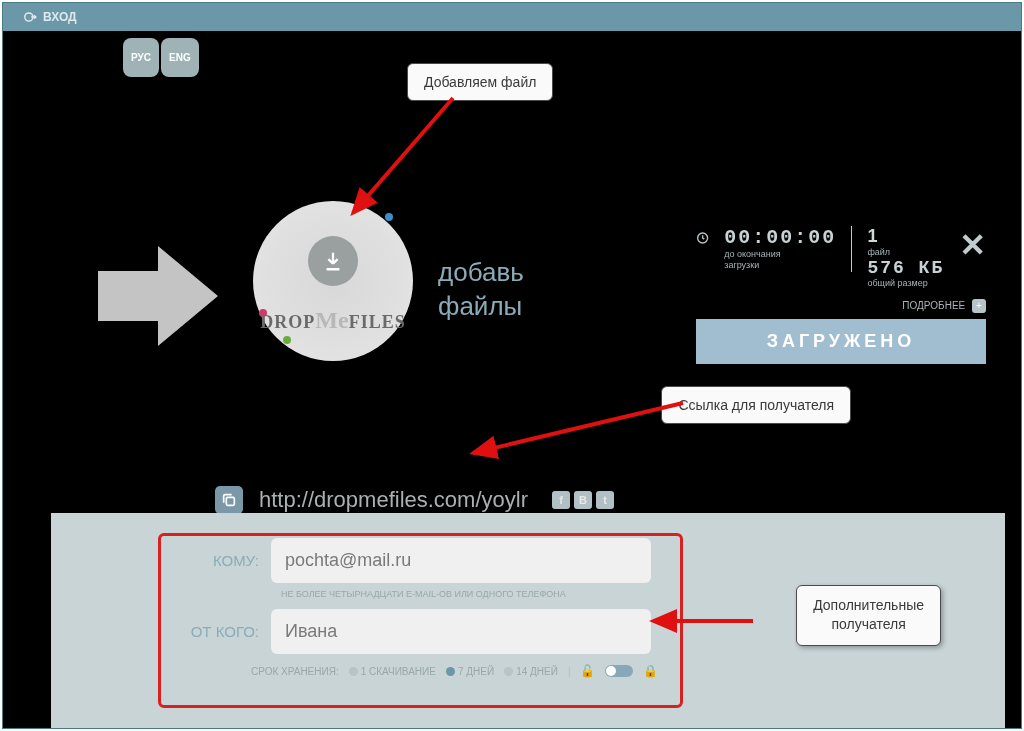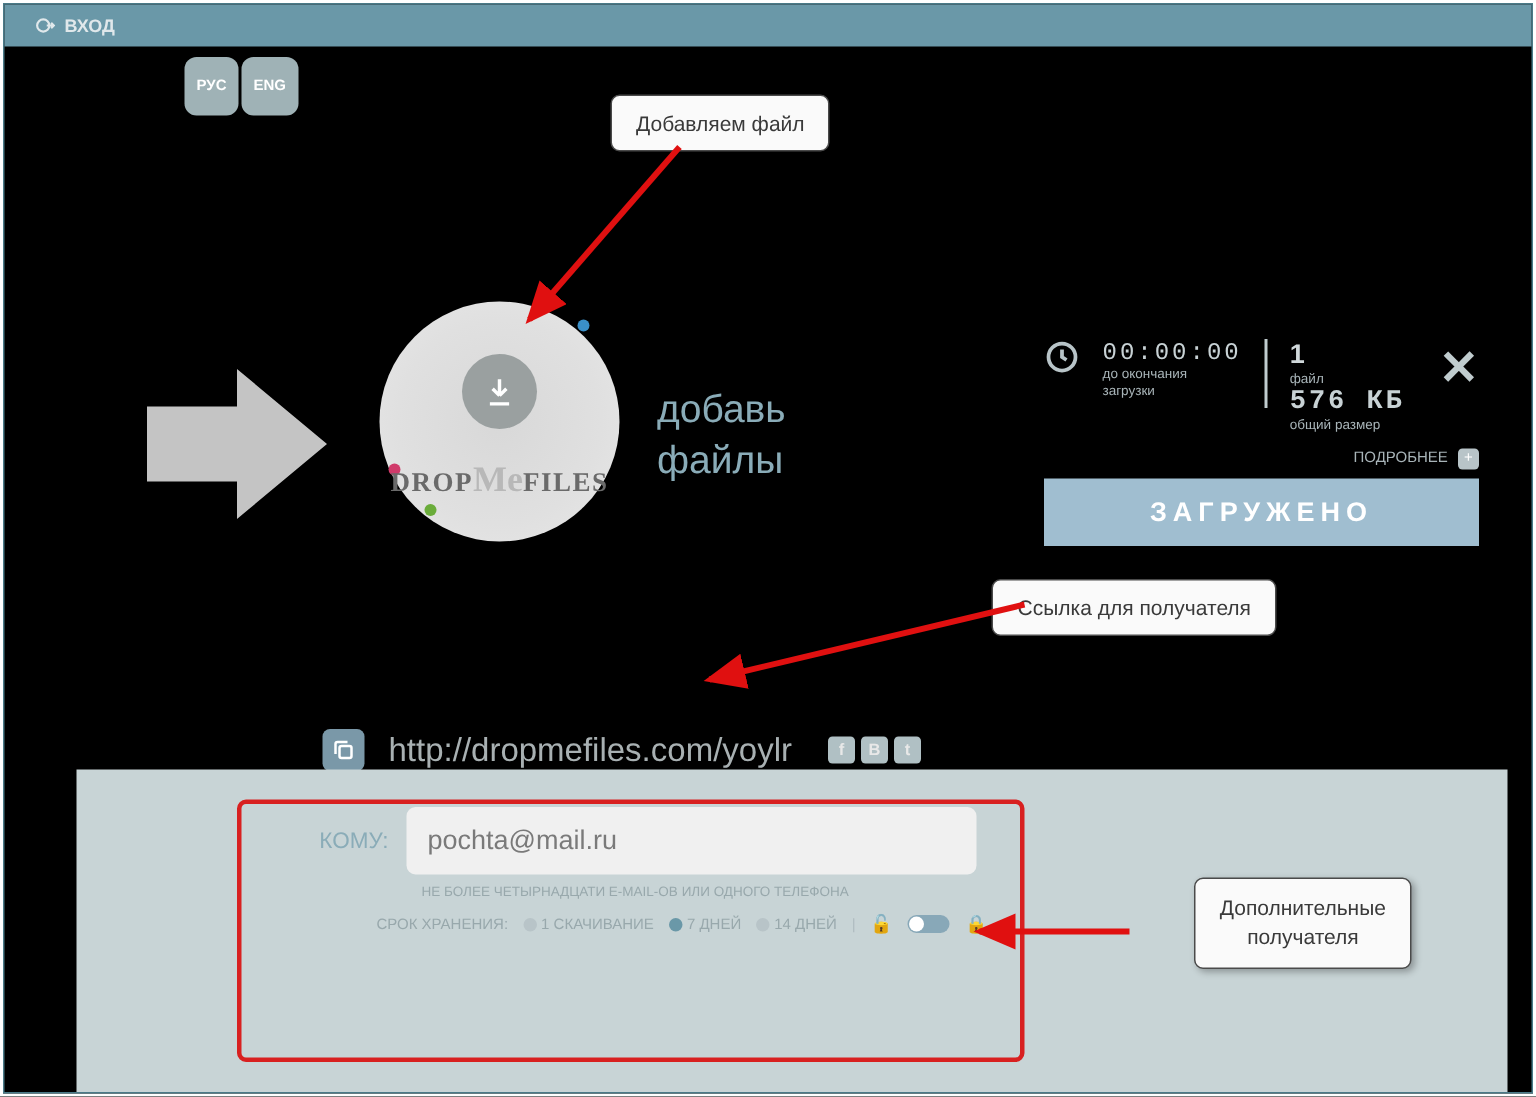--- a/index.html
+++ b/index.html
@@ -19,21 +19,21 @@
 .dot.green { background: #6aac3a; left: 30px; top: 135px; }
 .dot.pink { background: #d03a6a; left: 6px; top: 108px; }
 .logo-text { position: absolute; left: 50%; top: 106px; transform: translateX(-50%); font-family: Georgia, serif; font-size: 18px; font-weight: bold; }
 .logo-drop { color: #6a6a6a; letter-spacing: 1px; }
 .logo-me { color: #b8b8b8; font-size: 24px; font-family: 'Brush Script MT', cursive; }
 .logo-files { color: #6a6a6a; letter-spacing: 1px; }
 .add-files { position: absolute; left: 435px; top: 225px; color: #8aacb8; font-size: 26px; line-height: 1.3; }
 .status-panel { position: absolute; right: 35px; top: 195px; width: 290px; }
 .status-top { display: flex; align-items: flex-start; gap: 15px; color: #b8c4c8; padding-bottom: 10px; }
 .status-time { flex: 0 0 auto; }
-.status-clock { font-family: 'Courier New', monospace; font-size: 16px; letter-spacing: 2px; color: #c8d2d5; font-weight: normal; }
+.status-clock { font-family: 'Courier New', monospace; font-size: 20px; letter-spacing: 2px; color: #c8d2d5; font-weight: bold; }
 .status-sub { font-size: 9px; color: #a8b4b8; line-height: 1.2; }
 .status-divider { width: 2px; height: 46px; background: #c0ccce; }
 .status-file { flex: 0 0 auto; }
 .status-num { font-size: 18px; color: #d0d8da; font-weight: bold; }
 .status-size { font-family: 'Courier New', monospace; font-size: 18px; color: #c8d2d5; letter-spacing: 2px; font-weight: bold; }
 .status-close { color: #c0ccce; font-size: 32px; font-weight: bold; cursor: pointer; margin-left: auto; }
 .status-more { text-align: right; font-size: 10px; color: #a8b4b8; margin-bottom: 6px; }
 .status-more-plus { display: inline-block; background: #b8c4c8; color: #fff; width: 14px; height: 14px; text-align: center; line-height: 14px; border-radius: 3px; margin-left: 4px; }
 .status-loaded { background: #a0bed0; color: #fff; text-align: center; padding: 12px; font-size: 18px; letter-spacing: 4px; font-weight: bold; }
 .link-row { position: absolute; left: 212px; top: 455px; display: flex; align-items: center; gap: 16px; }
@@ -150,20 +150,27 @@
   </div>
 
   <div class="bottom-panel">
     <div class="red-box"></div>
 
     <div class="form-row">
       <div class="form-label">КОМУ:</div>
       <input class="form-input" value="pochta@mail.ru" style="">
     </div>
     <div class="form-hint">НЕ БОЛЕЕ ЧЕТЫРНАДЦАТИ E-MAIL-ОВ ИЛИ ОДНОГО ТЕЛЕФОНА</div>
+    <div class="form-row2">
+      <div class="form-label">ОТ КОГО:</div>
+      <input class="form-input" value="Ивана" style="">
+      <svg class="submit-arrow" width="30" height="26" viewBox="0 0 30 26" fill="none" stroke="#9aa8ac" stroke-width="3.5" stroke-linecap="round" stroke-linejoin="round">
+          <path d="M26 6v8a4 4 0 01-4 4H6m0 0l5-5m-5 5l5 5"></path>
+        </svg>
+    </div>
     <div class="storage-row">
       <span>СРОК ХРАНЕНИЯ:</span>
       <span class="storage-opt">
           <span class="radio-dot"></span>
           <span>1 СКАЧИВАНИЕ</span>
         </span>
       <span class="storage-opt">
           <span class="radio-dot on"></span>
           <span>7 ДНЕЙ</span>
         </span>

